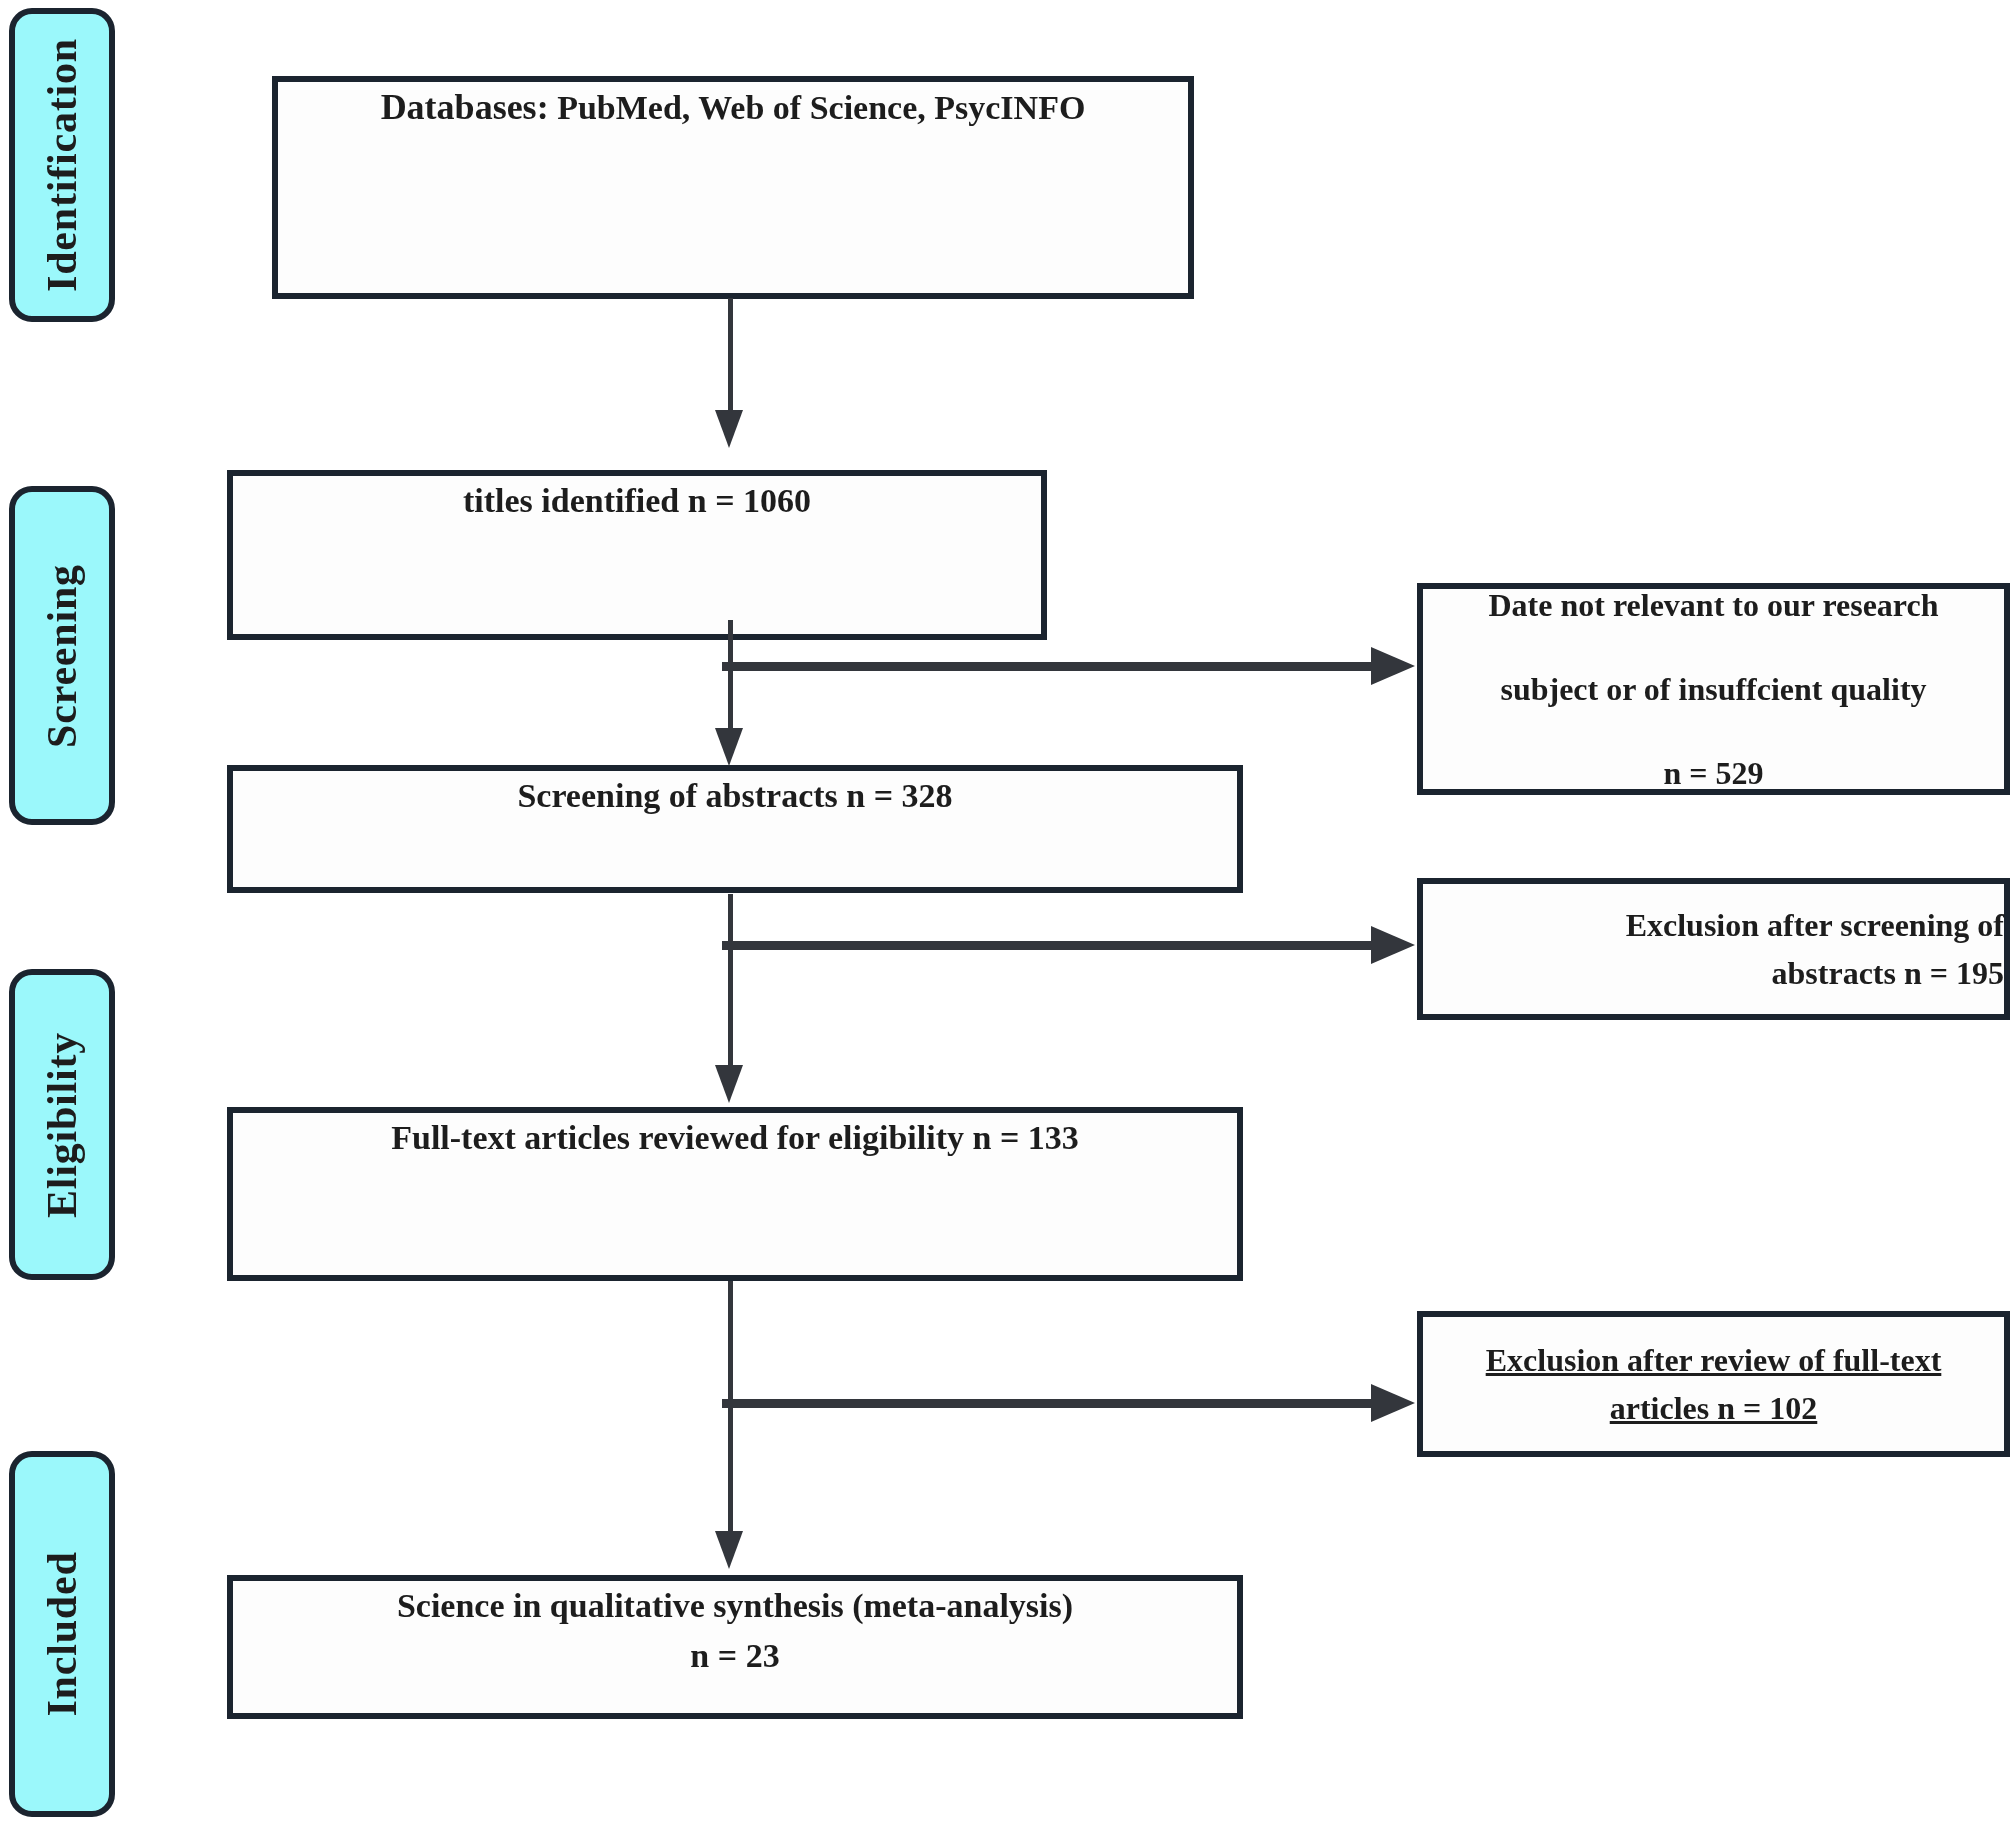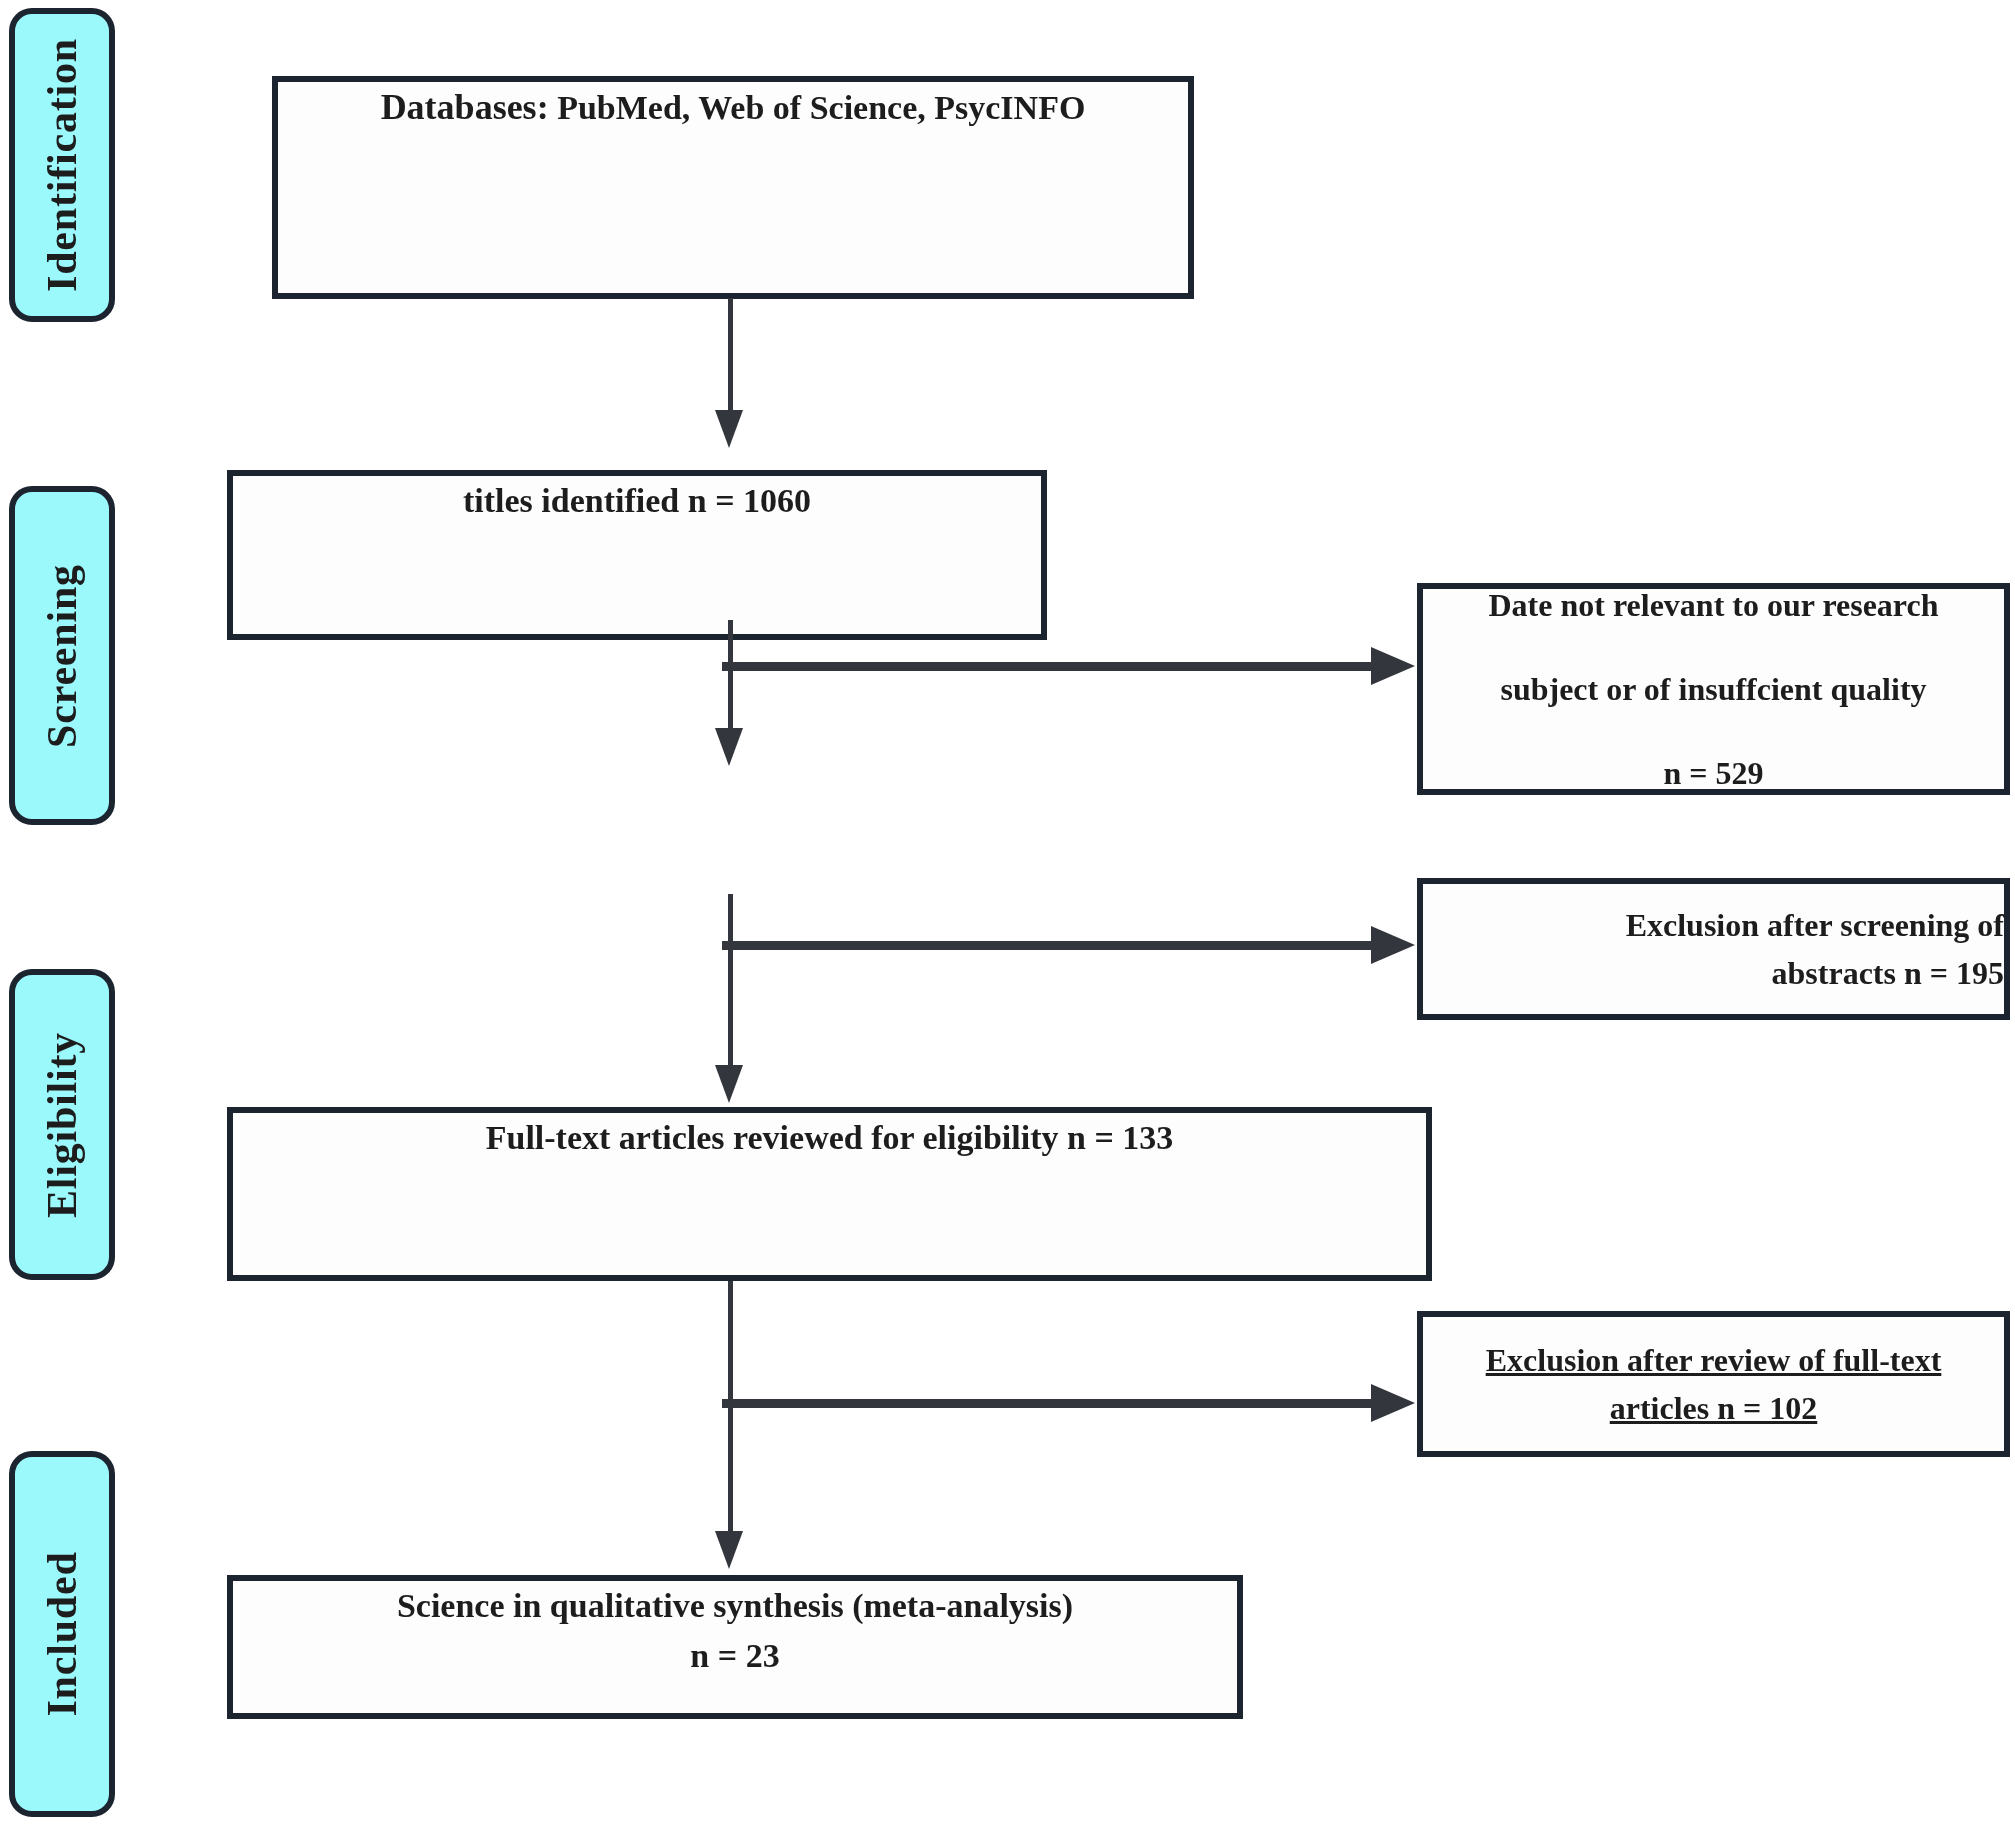--- a/index.html
+++ b/index.html
@@ -94,22 +94,25 @@
   <div class="fbox" style="left:272px;top:76px;width:922px;height:223px;">
     <div>
       <span style="font-size:36px;">Databases:</span><span> PubMed, Web of Science, PsycINFO</span>
     </div>
   </div>
 
   <div class="fbox" style="left:227px;top:450px;width:820px;height:170px;margin-top:20px;">
     <span>titles identified n = 1060</span>
   </div>
 
+  <div class="fbox" style="left:227px;top:765px;width:1016px;height:128px;">
+    <span>Screening of abstracts n = 328</span>
+  </div>
 
-  <div class="fbox" style="left:227px;top:1107px;width:1205px;height:174px;">
+  <div class="fbox" style="left:227px;top:1107px;width:1016px;height:174px;">
     <span>Full-text articles reviewed for eligibility n = 133</span>
   </div>
 
   <div class="fbox" style="left:227px;top:1575px;width:1016px;height:144px;">
     <span class="blk">Science in qualitative synthesis (meta-analysis)</span>
     <span class="blk">n = 23</span>
   </div>
 
   <div class="ebox" style="top:583px;height:212px;gap:36px;">
     <span class="blk">Date not relevant to our research</span>

